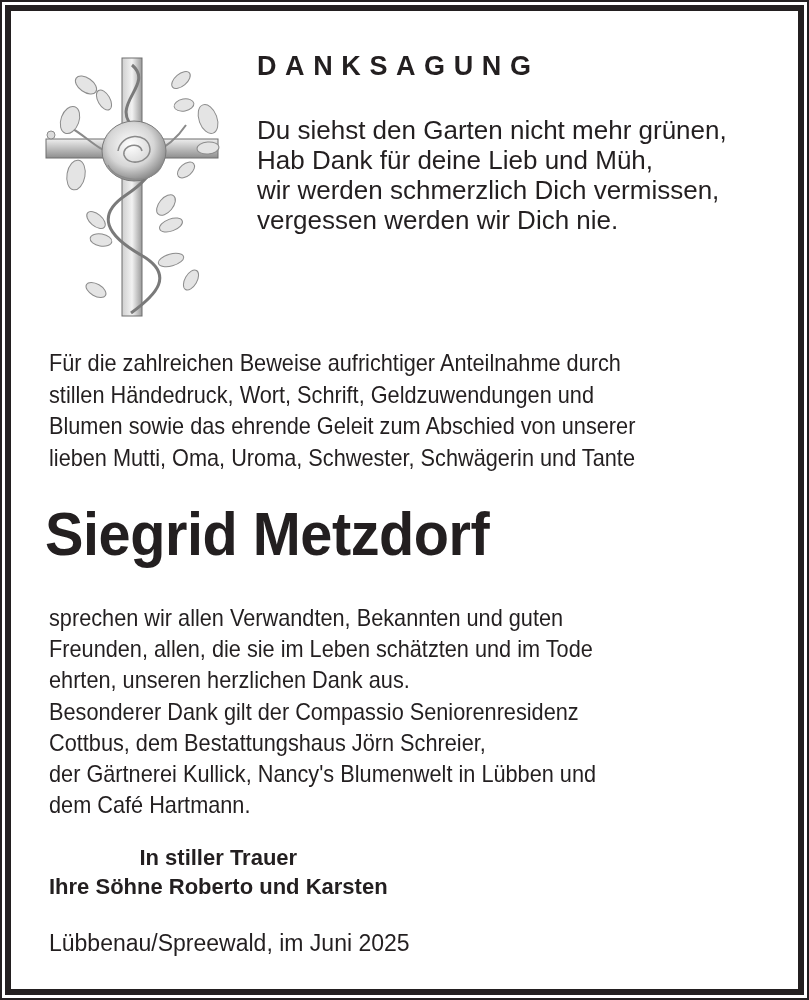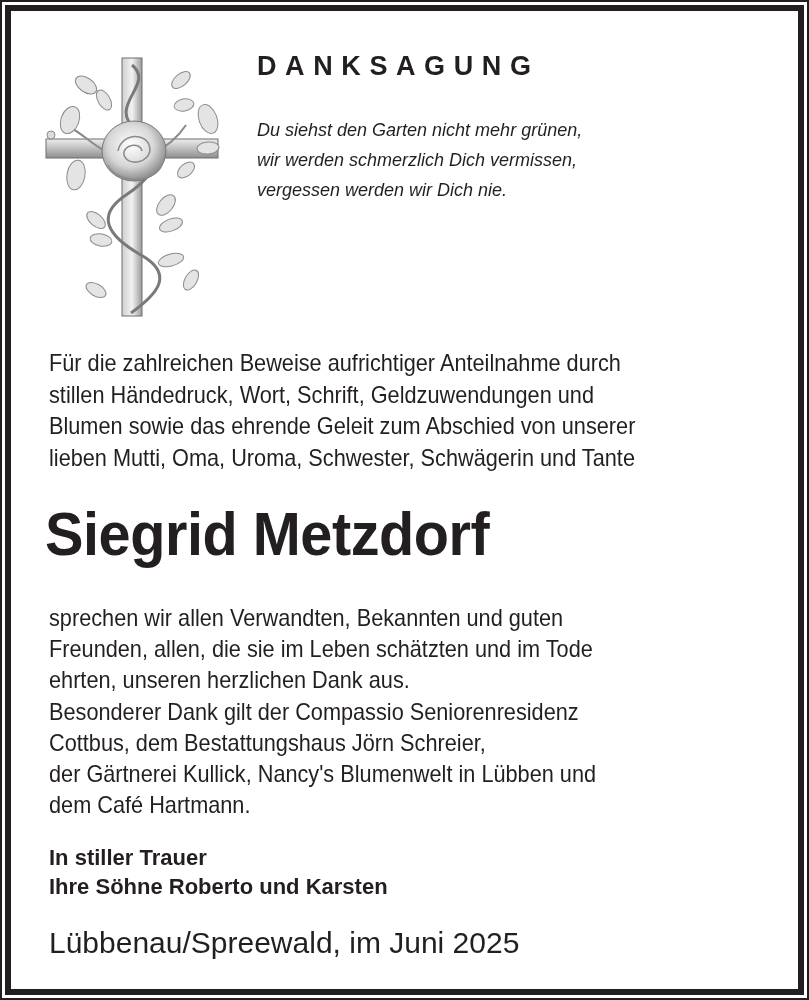--- a/index.html
+++ b/index.html
@@ -7,26 +7,26 @@
   .frame-outer {
     position:absolute; left:0; top:0; width:809px; height:1000px; box-sizing:border-box;
     border:2px solid #231f20; background:#fff;
   }
   .frame-inner {
     position:absolute; left:3px; top:3px; right:3px; bottom:3px; box-sizing:border-box;
     border:6px solid #231f20; background:#fff;
   }
   .txt { position:absolute; color:#231f20; font-family:"Liberation Sans", sans-serif; margin:0; white-space:nowrap; }
   .heading { left:257px; top:50px; font-size:27px; font-weight:bold; letter-spacing:8.6px; line-height:32px; }
-  .poem { left:257px; top:115px; font-size:18px; line-height:30px;font-style:italic; }
+  .poem { left:257px; top:115px; font-size:26px; line-height:30px; }
   .intro { left:49px; top:348px; font-size:23.6px; line-height:31.5px; transform:scaleX(0.92); transform-origin:left top; }
   .name { left:45px; top:498px; font-size:62px; font-weight:bold; line-height:72px; transform:scaleX(0.93); transform-origin:left top; letter-spacing:-0.5px; }
   .body2 { left:49px; top:603px; font-size:23.6px; line-height:31.2px; transform:scaleX(0.92); transform-origin:left top; }
-  .sign { left:49px; top:843px; font-size:22px; font-weight:bold; line-height:29px; }
-  .place { left:49px; top:929px; font-size:30px; line-height:28px; }
+  .sign { left:49px; top:843px; font-size:22px; font-weight:bold; line-height:29px;text-align:center; }
+  .place { left:49px; top:929px; font-size:23px; line-height:28px; }
   .line { display:block; }
   .cross { position:absolute; left:36px; top:55px; width:190px; height:265px; }
 </style>
 </head>
 <body>
 
 <div class="frame-outer">
   <div class="frame-inner"></div>
 </div>
 
@@ -77,20 +77,21 @@
 
   <ellipse cx="98" cy="96" rx="32" ry="30" fill="url(#rose)" stroke="#7a7a7a" stroke-width="1"></ellipse>
   <path d="M82 96 C 85 78, 112 76, 114 94 C 114 108, 92 112, 88 100 C 86 90, 104 86, 106 96" fill="none" stroke="#8a8a8a" stroke-width="1.5"></path>
   <path d="M72 110 C 80 128, 118 130, 126 110" fill="none" stroke="#8a8a8a" stroke-width="1.2"></path>
 </svg>
 
 <div class="txt heading">DANKSAGUNG</div>
 
 <div class="txt poem">
   <span class="line">Du siehst den Garten nicht mehr grünen,</span>
+  <span class="line">Hab Dank für deine Lieb und Müh,</span>
   <span class="line">wir werden schmerzlich Dich vermissen,</span>
   <span class="line">vergessen werden wir Dich nie.</span>
 </div>
 
 <div class="txt intro">
   <span class="line">Für die zahlreichen Beweise aufrichtiger Anteilnahme durch</span>
   <span class="line">stillen Händedruck, Wort, Schrift, Geldzuwendungen und</span>
   <span class="line">Blumen sowie das ehrende Geleit zum Abschied von unserer</span>
   <span class="line">lieben Mutti, Oma, Uroma, Schwester, Schwägerin und Tante</span>
 </div>

